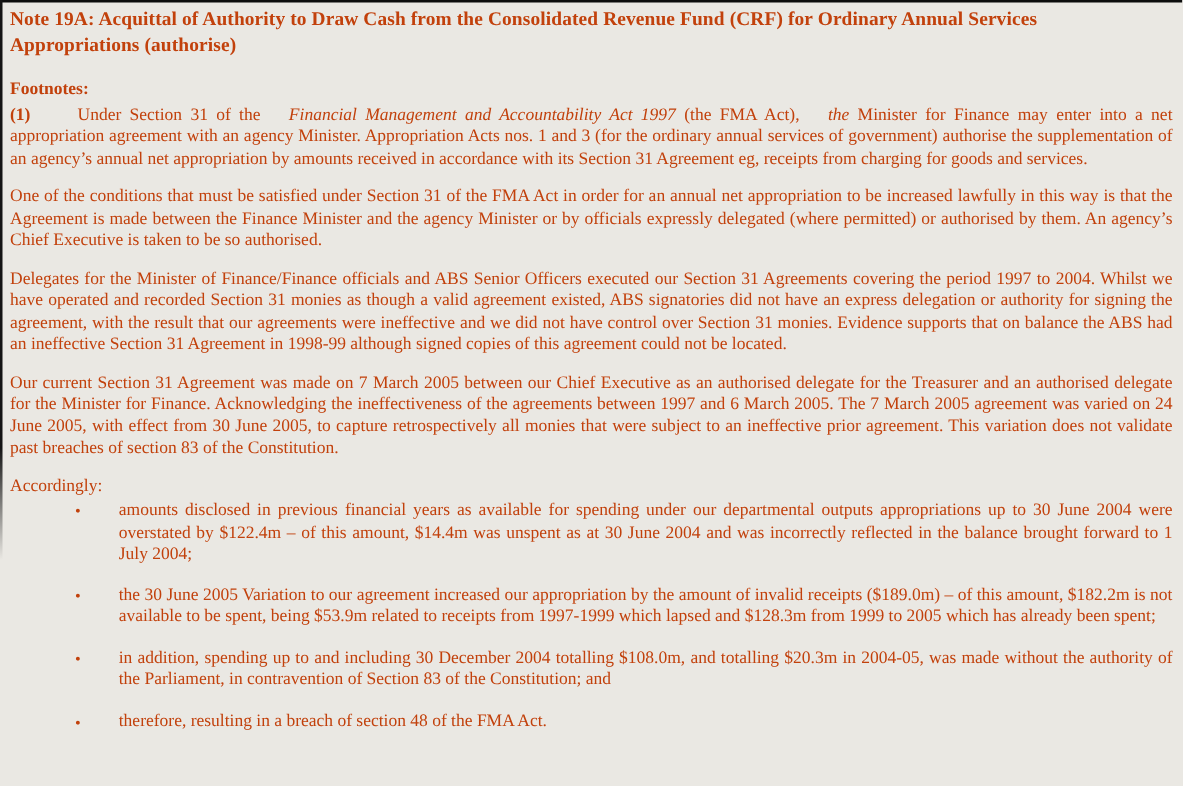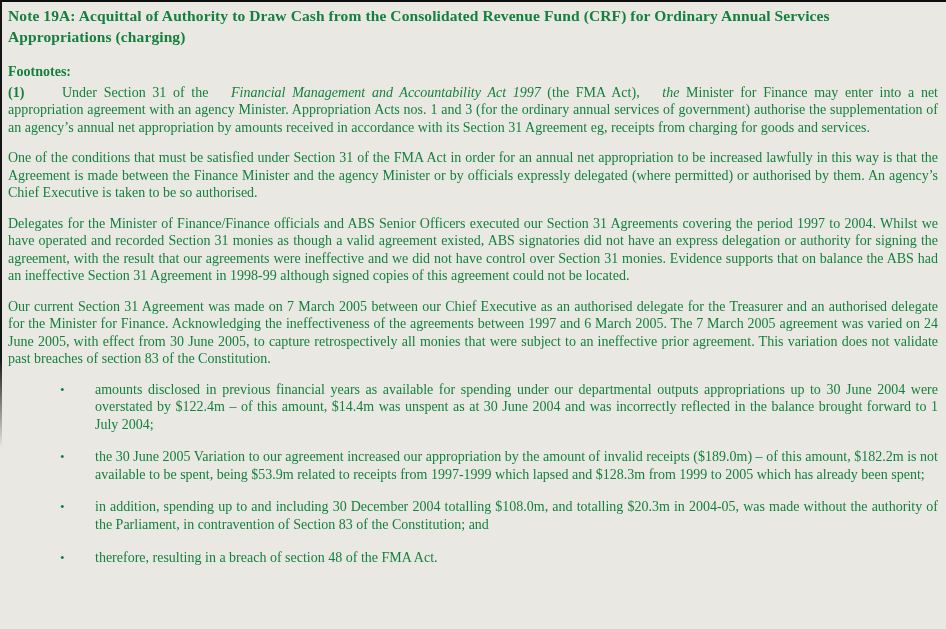--- a/index.html
+++ b/index.html
@@ -7,21 +7,21 @@
     padding: 0;
     background: #eae8e3;
   }
   .page {
     position: relative;
     width: 946px;
     height: 629px;
     background: #eae8e3;
     overflow: hidden;
     font-family: "Liberation Serif", serif;
-    color: #15803d;
+    color: #c2410c;
   }
   .border-top {
     position: absolute;
     top: 0; left: 0;
     width: 100%; height: 2px;
     background: #0d0d0d;
   }
   .border-left {
     position: absolute;
     top: 0; left: 0;
@@ -81,32 +81,33 @@
 </style>
 </head>
 <body>
 
 <div class="page">
   <div class="border-top"></div>
   <div class="border-left"></div>
 
   <div class="content">
 
-    <h1 class="title"><span>Note 19A:  Acquittal of Authority to Draw Cash from the Consolidated Revenue Fund (CRF) for Ordinary Annual Services</span><br><span>Appropriations (charging)</span></h1>
+    <h1 class="title"><span>Note 19A:  Acquittal of Authority to Draw Cash from the Consolidated Revenue Fund (CRF) for Ordinary Annual Services</span><br><span>Appropriations (authorise)</span></h1>
 
     <h2 class="heading">Footnotes:</h2>
 
     <p class="para"><span class="fn-label">(1)</span><span>Under Section 31 of the </span><span class="italic">Financial Management and Accountability Act 1997</span><span> (the FMA Act), </span><span class="italic">the</span><span> Minister for Finance may enter into a net appropriation agreement with an agency Minister.  Appropriation Acts nos. 1 and 3 (for the ordinary annual services of government) authorise the supplementation of an agency’s annual net appropriation by amounts received in accordance with its Section 31 Agreement eg, receipts from charging for goods and services.</span></p>
 
     <p class="para">One of the conditions that must be satisfied under Section 31 of the FMA Act in order for an annual net appropriation to be increased lawfully in this way is that the Agreement is made between the Finance Minister and the agency Minister or by officials expressly delegated (where permitted) or authorised by them.  An agency’s Chief Executive is taken to be so authorised.</p>
 
     <p class="para">Delegates for the Minister of Finance/Finance officials and ABS Senior Officers executed our Section 31 Agreements covering the period 1997 to 2004. Whilst we have operated and recorded Section 31 monies as though a valid agreement existed, ABS signatories did not have an express delegation or authority for signing the agreement, with the result that our agreements were ineffective and we did not have control over Section 31 monies.  Evidence supports that on balance the ABS had an ineffective Section 31 Agreement in 1998-99 although signed copies of this agreement could not be located.</p>
 
     <p class="para">Our current Section 31 Agreement was made on 7 March 2005 between our Chief Executive as an authorised delegate for the Treasurer and an authorised delegate for the Minister for Finance. Acknowledging the ineffectiveness of the agreements between 1997 and 6 March 2005. The 7 March 2005 agreement was varied on 24 June 2005, with effect from 30 June 2005, to capture retrospectively all monies that were subject to an ineffective prior agreement.  This variation does not validate past breaches of section 83 of the Constitution.</p>
 
+    <p class="para accordingly">Accordingly:</p>
 
     <div class="bullet-list">
 
       <div class="bullet-item">
         <span class="bullet">•</span>
         <span class="bullet-text">amounts disclosed in previous financial years as available for spending under our departmental outputs appropriations up to 30 June 2004 were overstated by $122.4m – of this amount, $14.4m was unspent as at 30 June 2004 and was incorrectly reflected in the balance brought forward to 1 July 2004;</span>
       </div>
 
       <div class="bullet-item">
         <span class="bullet">•</span>

